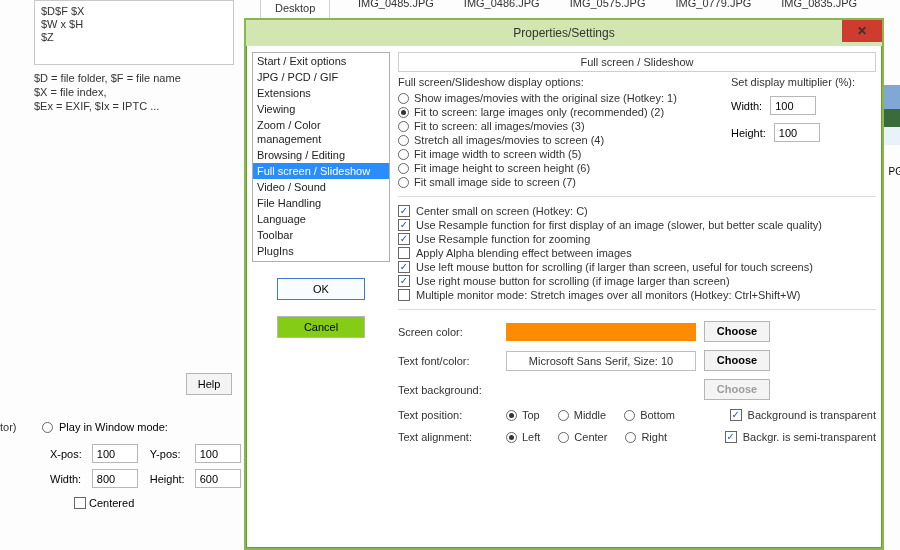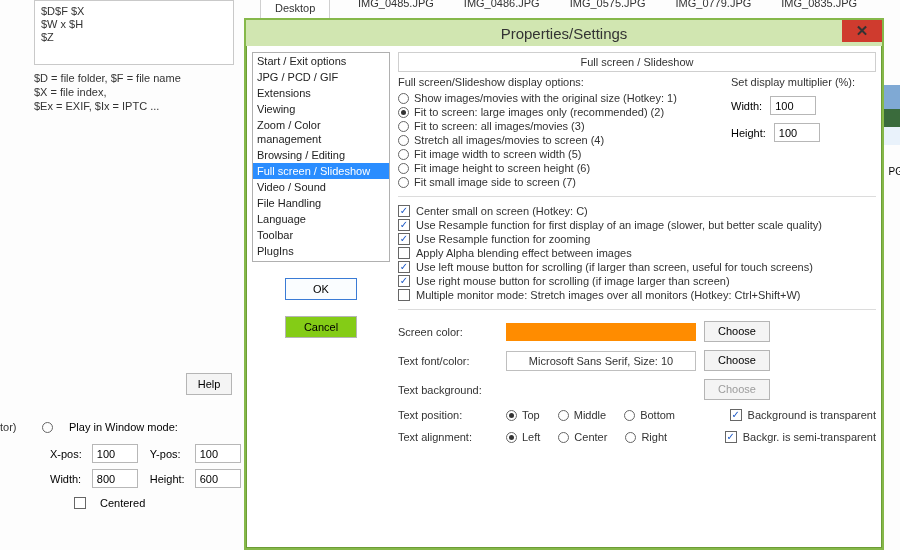--- a/index.html
+++ b/index.html
@@ -8,38 +8,38 @@
   
   .bg { position: absolute; inset: 0; }
   .desktop-tab { position: absolute; left: 260px; top: -2px; padding: 4px 14px 5px; border:1px solid #d0d0d0; border-top:none; background:#fff; color:#333; font-size:11px; }
   .thumb-row { position:absolute; top:-3px; left:358px; display:flex; gap:30px; color:#333; font-size:11px;}
   .thumb-row span{white-space:nowrap;}
   .img-thumb { position:absolute; right:0; top:85px; width:80px; height:60px; background:linear-gradient(#7fa9d4 40%,#3a6b3c 40% 70%,#e9f2fb 70%);}
   .jpg-label{position:absolute; right:-3px; top:166px; font-size:10px;}
   .info-box { position:absolute; left:34px; top:0; width:200px; height:65px; border:1px solid #c9c9c9; background:#fff; padding:4px 6px; line-height:13px; color:#333;}
   .legend { position:absolute; left:34px; top:71px; color:#333; line-height:14px;}
   .help-btn{ position:absolute; left:186px; top:373px; width:46px; height:22px; border:1px solid #b5b5b5; background:#f4f4f4; text-align:center; line-height:20px;}
-  .play-wm{ position:absolute; left:42px; top:421px; display:flex; align-items:flex-end; gap:16px;}
+  .play-wm{ position:absolute; left:42px; top:421px; display:flex; align-items:flex-end; gap:6px;}
   .tor-label{position:absolute;left:0;top:421px;color:#333;}
   .xywh{ position:absolute; left:50px; top:444px; display:grid; grid-template-columns:auto 48px auto 48px; gap:6px 10px; align-items:center;}
   .xywh input{ width:46px; height:19px; border:1px solid #b7b7b7; padding:0 4px; background:#fff;}
-  .centered-cb{ position:absolute; left:74px; top:497px; display:flex; align-items:flex-start; gap:14px;}
+  .centered-cb{ position:absolute; left:74px; top:497px; display:flex; align-items:flex-start; gap:3px;}
   .radio-dot{ width:11px;height:11px;border:1px solid #666;border-radius:50%;display:inline-block;}
 
   
   .dlg { position:absolute; left:244px; top:18px; width:640px; height:532px; border:2px solid #86b84a; background:#fff; box-shadow:0 0 0 1px #6c9d35 inset;}
   .titlebar{ height:26px; background:#d1e6b1; display:flex; align-items:center; justify-content:center; position:relative;}
-  .titlebar span{ color:#333; font-size:15px;}
+  .titlebar span{ color:#333; font-size:12px;}
   .close{ position:absolute; right:0; top:0; width:40px; height:22px; background:#cf3b2e; color:#fff; display:flex;align-items:center;justify-content:center;font-size:13px;font-weight:bold;}
   .dlg-body{ display:flex; height:calc(100% - 26px); padding:6px; gap:8px;}
   .cat-col{ width:138px; display:flex; flex-direction:column; gap:16px;}
   .cat-list{ border:1px solid #b0b0b0; background:#fff; height:210px; overflow:hidden;}
   .cat-list div{ padding:1px 4px; color:#222; line-height:14px; cursor:default;}
   .cat-list .sel{ background:#2a8dff; color:#fff;}
-  .ok,.cancel{ width:72px; height:22px; margin:0 auto; border:1px solid #3a7bd5; background:#fafdff; text-align:center; line-height:20px;}
+  .ok,.cancel{ width:88px; height:22px; margin:0 auto; border:1px solid #3a7bd5; background:#fafdff; text-align:center; line-height:20px;}
   .cancel{ border-color:#b5b5b5; background:#84cc16;}
   .opt-col{ flex:1; display:flex; flex-direction:column; gap:4px;}
   .panel-title{ border:1px solid #cfcfcf; text-align:center; padding:3px 0; color:#333;}
   .opt-grid{ display:flex; }
   .radios{ flex:1; }
   .radios .hdr{ color:#333; margin-bottom:3px;}
   .rad-row{ display:flex; align-items:flex-end; gap:5px; padding:1px 0; color:#333;}
   .rad{ width:11px;height:11px;border:1px solid #666;border-radius:50%;display:inline-flex;align-items:center;justify-content:center;}
   .rad.sel::after{content:"";width:5px;height:5px;border-radius:50%;background:#333;}
   .mult-col{ width:145px;}
@@ -49,21 +49,21 @@
   .chk-row{display:flex;align-items:center;gap:6px;padding:1px 0;color:#333;}
   .chk{width:12px;height:12px;border:1px solid #666;display:inline-flex;align-items:center;justify-content:center;font-size:10px;line-height:1;background:#fff;}
   .chk.on{color:#1a56c4;}
   .chk.on::after{content:"✓";}
   .divider{border-top:1px solid #dcdcdc;margin:3px 0;}
   .color-row,.font-row,.bg-row,.pos-row{display:flex;align-items:center;gap:8px;margin-top:4px;}
   .lbl{width:100px;color:#333;}
   .swatch{flex:1;height:18px;max-width:190px;}
   .orange{background:#ff8c00;}
   .font-disp{flex:1;max-width:190px;height:20px;border:1px solid #bfbfbf;text-align:center;line-height:18px;color:#333;}
-  .choose{width:66px;height:21px;border:1px solid #b5b5b5;background:#f4f4f4;text-align:center;line-height:19px;}
+  .choose{width:66px;height:21px;border:1px solid #b5b5b5;background:#f4f4f4;text-align:center;line-height:19px;font-weight:bold;}
   .choose.dis{color:#9c9c9c;}
   .pos-row .rad-row{padding:0;}
   .pos-row .chk-row{margin-left:auto;}
 </style>
 </head>
 <body>
 
 <div class="bg">
   <div class="desktop-tab">Desktop</div>
   <div class="thumb-row">

